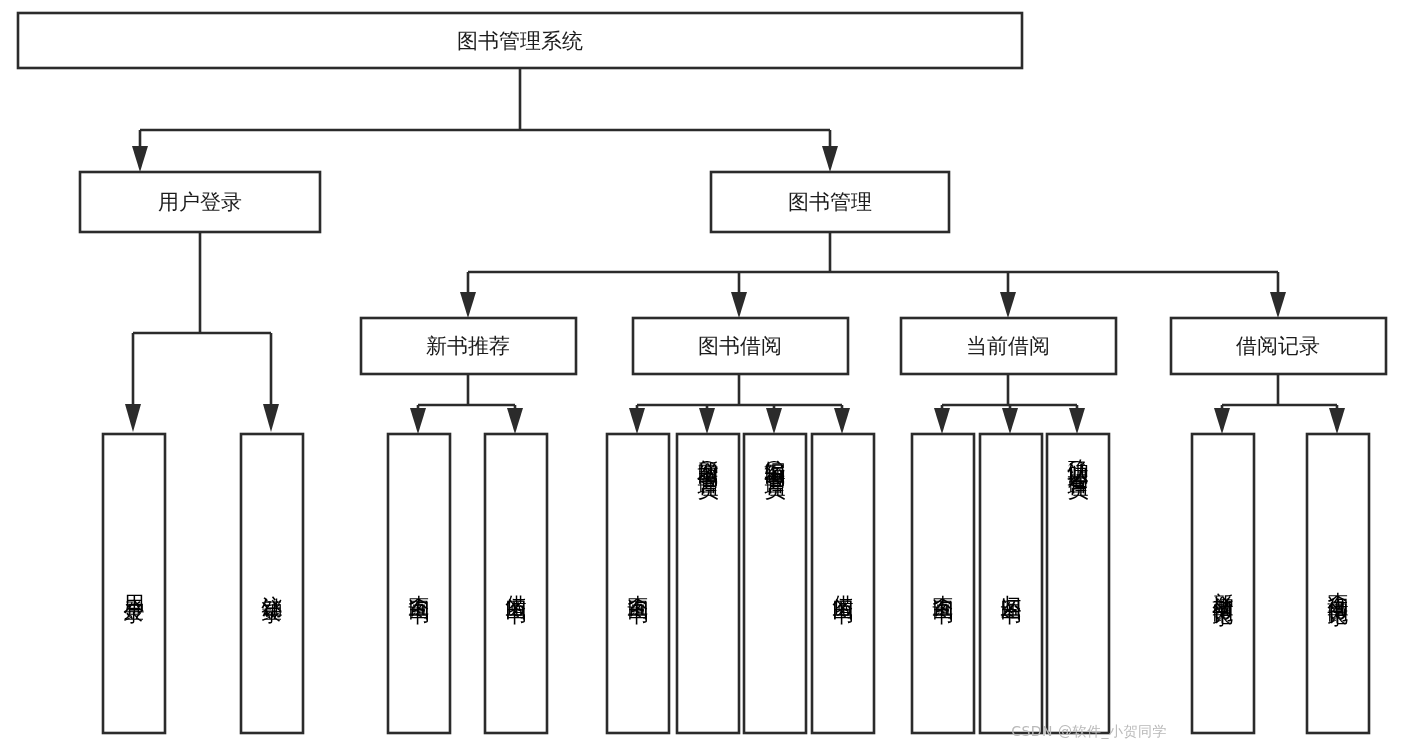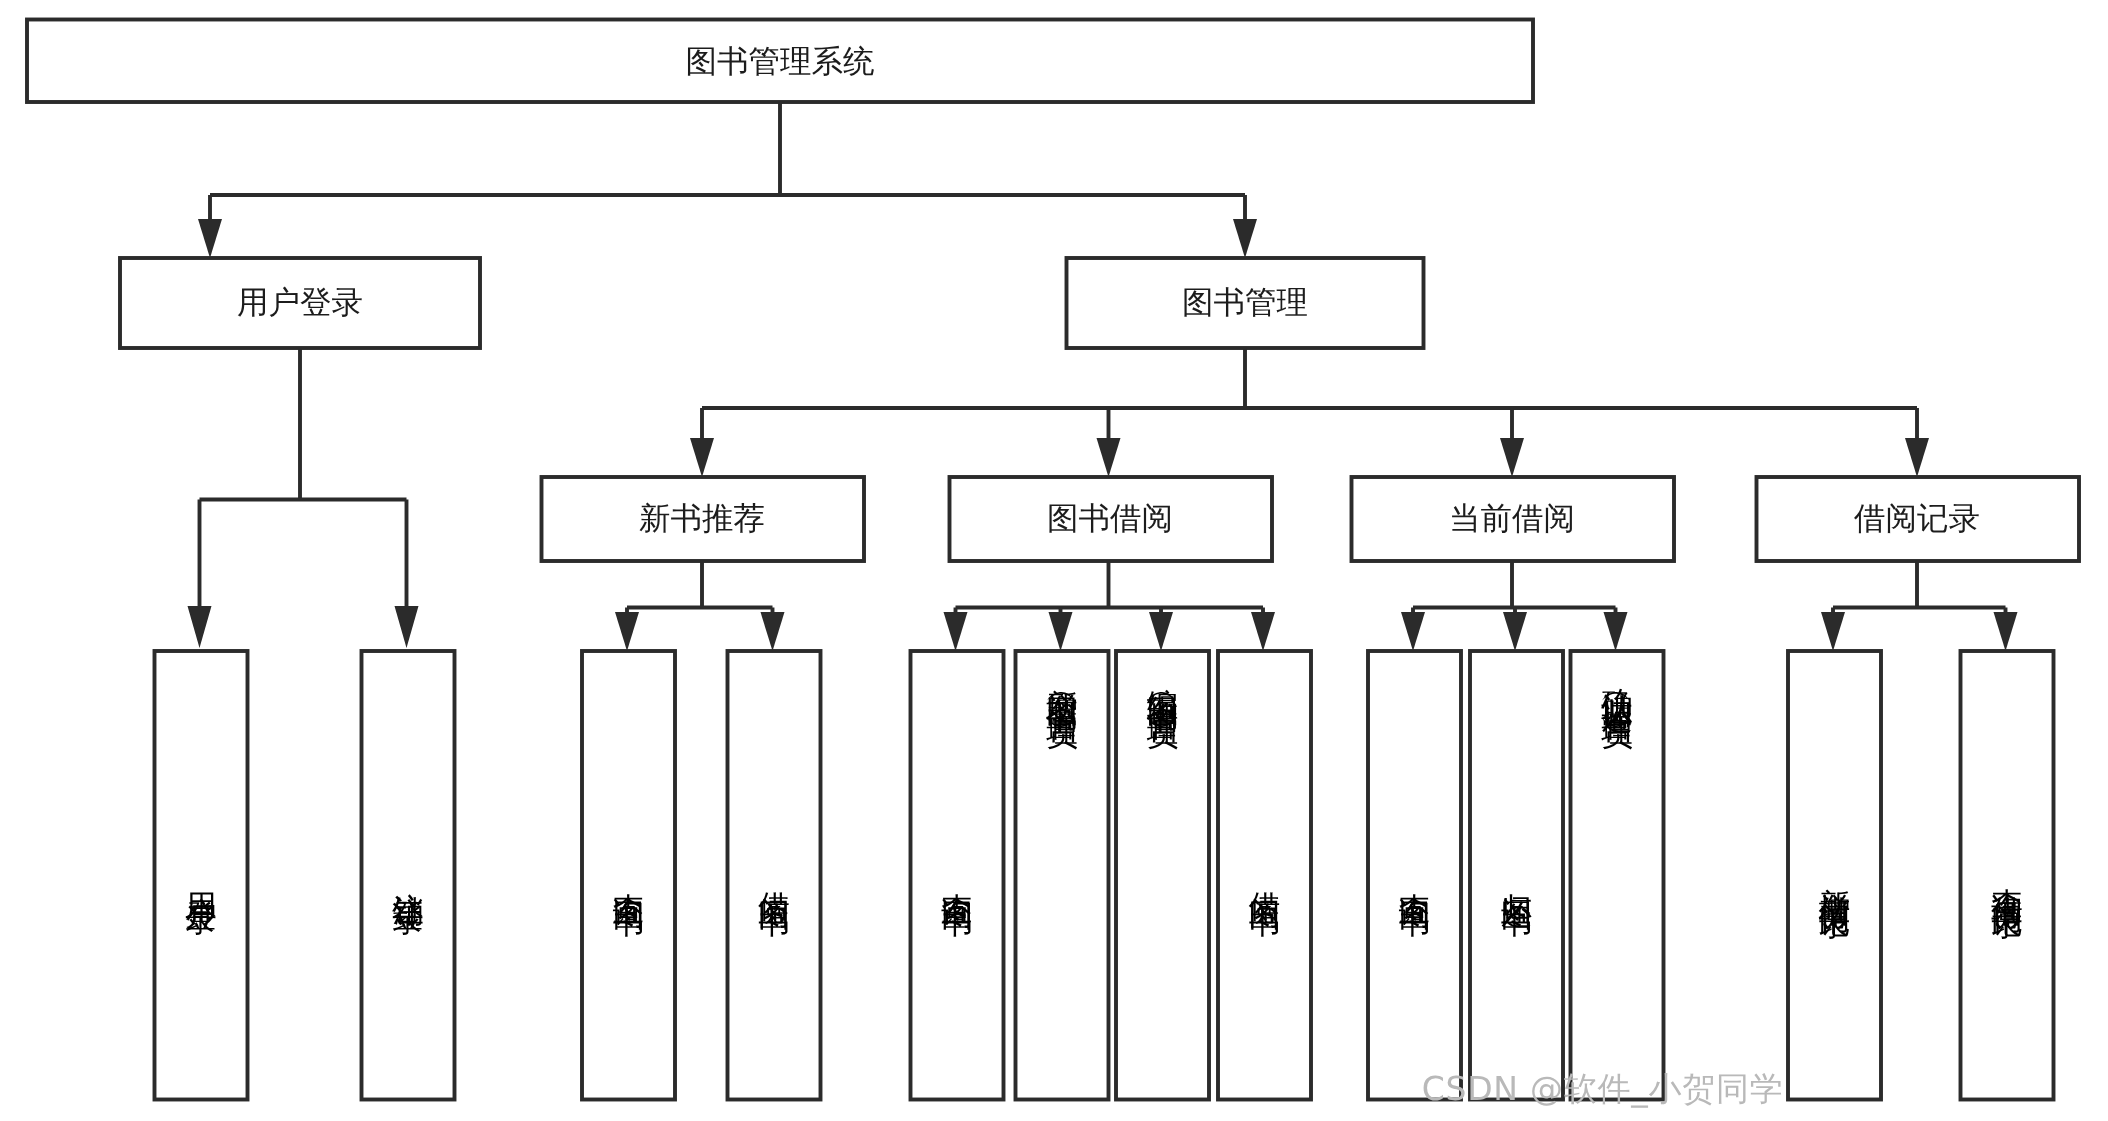--- a/index.html
+++ b/index.html
@@ -53,24 +53,24 @@
     font-family: "DejaVu Sans", "Liberation Sans", sans-serif;
     font-size: 21px;
     fill: #1c1c1c;
     writing-mode: vertical-rl;
     text-orientation: upright;
     letter-spacing: 3px;
     white-space: pre;
   }
   .watermark-text {
     position: absolute;
-    right: 2px;
+    right: 24px;
     bottom: 6px;
     font-family: "DejaVu Sans", "Liberation Sans", sans-serif;
-    font-size: 22px;
+    font-size: 14px;
     color: #b9b9b9;
     letter-spacing: 0.5px;
     white-space: nowrap;
     user-select: none;
     margin-top: 32px;
   }
 </style>
 </head>
 <body>
 

